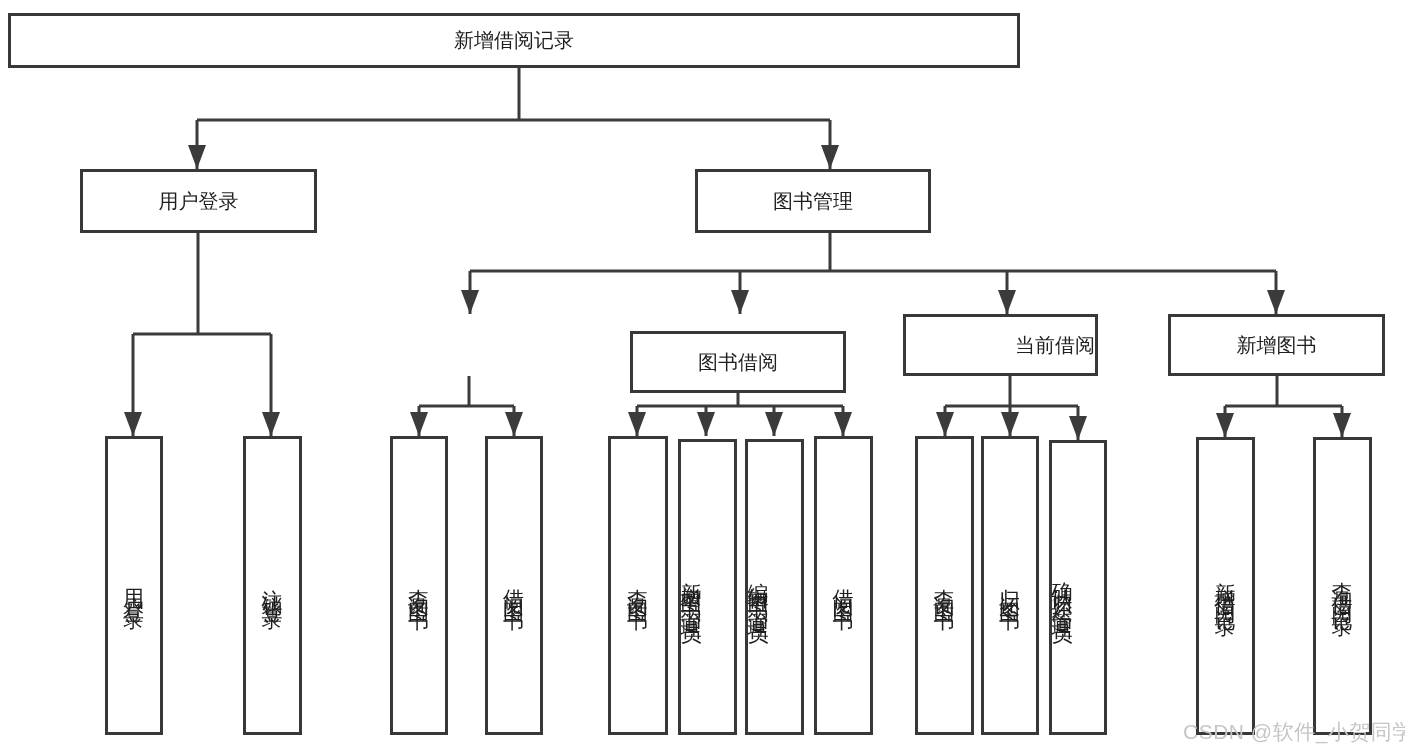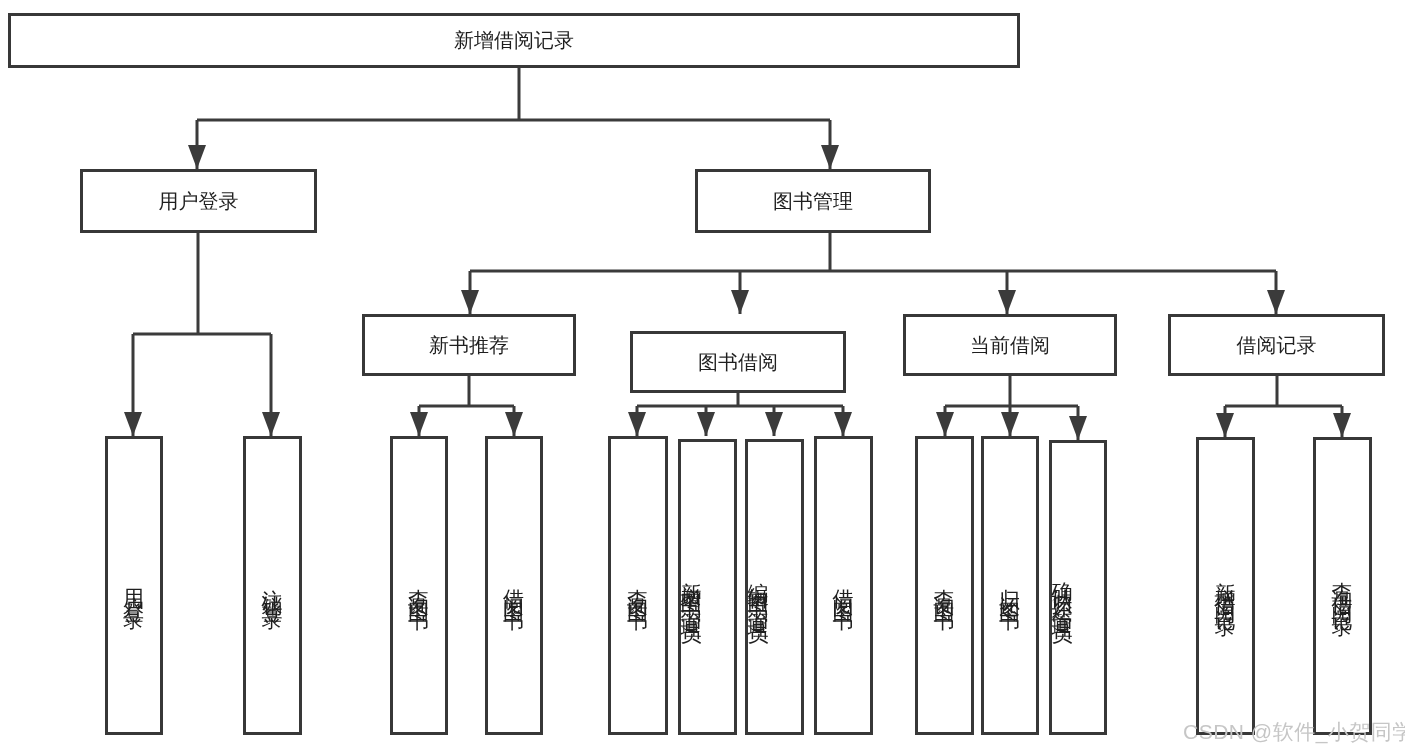--- a/index.html
+++ b/index.html
@@ -89,31 +89,28 @@
     <span>新增借阅记录</span>
   </div>
 
   <div class="box" style="left:80px;top:169px;width:237px;height:64px;">
     <span>用户登录</span>
   </div>
   <div class="box" style="left:695px;top:169px;width:236px;height:64px;">
     <span>图书管理</span>
   </div>
 
-  <div class="box" style="left:362px;top:314px;width:214px;height:62px;">
-    <span>新书推荐</span>
-  </div>
   <div class="box" style="left:630px;top:314px;width:216px;height:62px;margin-top:17px;">
     <span>图书借阅</span>
   </div>
-  <div class="box" style="left:903px;top:314px;width:214px;height:62px;">
+  <div class="box" style="left:903px;top:314px;width:195px;height:62px;justify-content:flex-end;">
     <span>当前借阅</span>
   </div>
   <div class="box" style="left:1168px;top:314px;width:217px;height:62px;">
-    <span>借阅记录</span>
+    <span>新增图书</span>
   </div>
 
   <div class="box vbox" style="left:105px;top:436px;width:58px;height:299px;">
     <span>用户登录</span>
   </div>
   <div class="box vbox" style="left:243px;top:436px;width:59px;height:299px;">
     <span>注销登录</span>
   </div>
 
   <div class="box vbox" style="left:390px;top:436px;width:58px;height:299px;">

